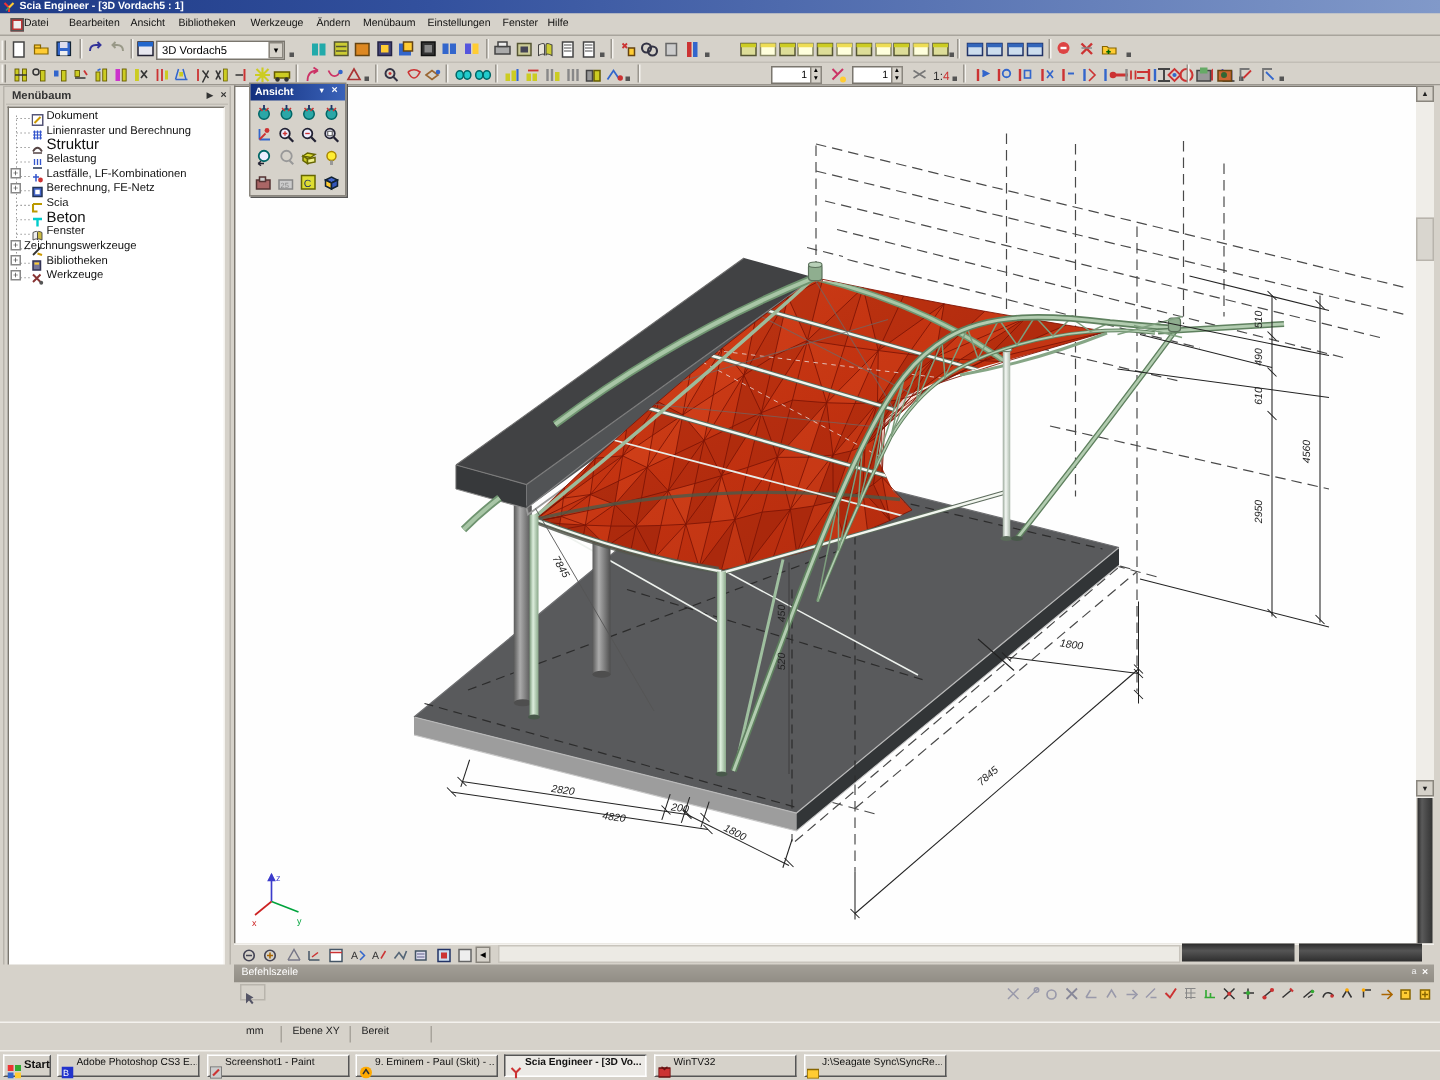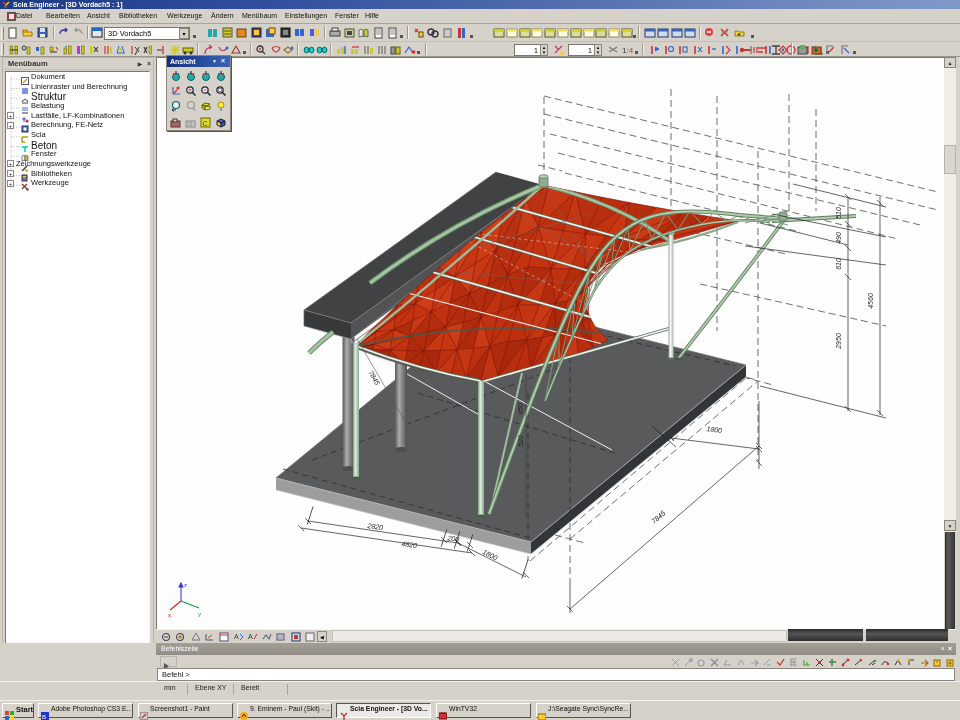--- a/index.html
+++ b/index.html
@@ -1422,21 +1422,20 @@
         <rect x="2" y="3" width="6" height="6" fill="#fc3" stroke="#860"></rect>
         <path d="M4,5 h2" stroke="#860"></path>
       </svg>
     </div>
 <div class="btn" style="left:944.1000000000005px;top:656px;width:12px;height:12px">
       <svg width="11" height="11" xmlns="http://www.w3.org/2000/svg">
         <rect x="2" y="3" width="6" height="6" fill="#fc3" stroke="#860"></rect>
         <path d="M5,4 v4 M3,6 h4" stroke="#860"></path>
       </svg>
     </div>
-<div style="position:absolute;left:157px;top:668px;width:798px;height:13px;background:#fff;border:1px solid #8a867e;font-size:7.5px;line-height:11px;padding-left:4px;color:#111">Befehl &gt;</div>
 <div style="position:absolute;left:0px;top:681px;width:960px;height:15px;background:#d6d2ca;border-top:1px solid #f4f2ee"></div>
 <div style="position:absolute;left:158px;top:684px;width:30px;height:11px;font-size:7px;color:#222;border-right:1px solid #a8a49c;padding-left:6px">mm</div>
 <div style="position:absolute;left:190px;top:684px;width:44px;height:11px;font-size:7px;color:#222;border-right:1px solid #a8a49c;padding-left:5px">Ebene XY</div>
 <div style="position:absolute;left:236px;top:684px;width:52px;height:11px;font-size:7px;color:#222;border-right:1px solid #a8a49c;padding-left:5px">Bereit</div>
 <div style="position:absolute;left:0px;top:700px;width:960px;height:20px;background:#d6d2ca;border-top:1px solid #f4f2ee"></div>
 <div style="position:absolute;left:2px;top:703px;width:32px;height:15px;background:#d6d2ca;border-top:1px solid #fff;border-left:1px solid #fff;border-right:1px solid #555;border-bottom:1px solid #555"></div>
 <div class="ab" style="left:5px;top:706px"><svg width="9" height="9" xmlns="http://www.w3.org/2000/svg">
         <rect x="0" y="0" width="4" height="4" fill="#e33"></rect>
         <rect x="5" y="0" width="4" height="4" fill="#3a3"></rect>
         <rect x="0" y="5" width="4" height="4" fill="#36c"></rect>

